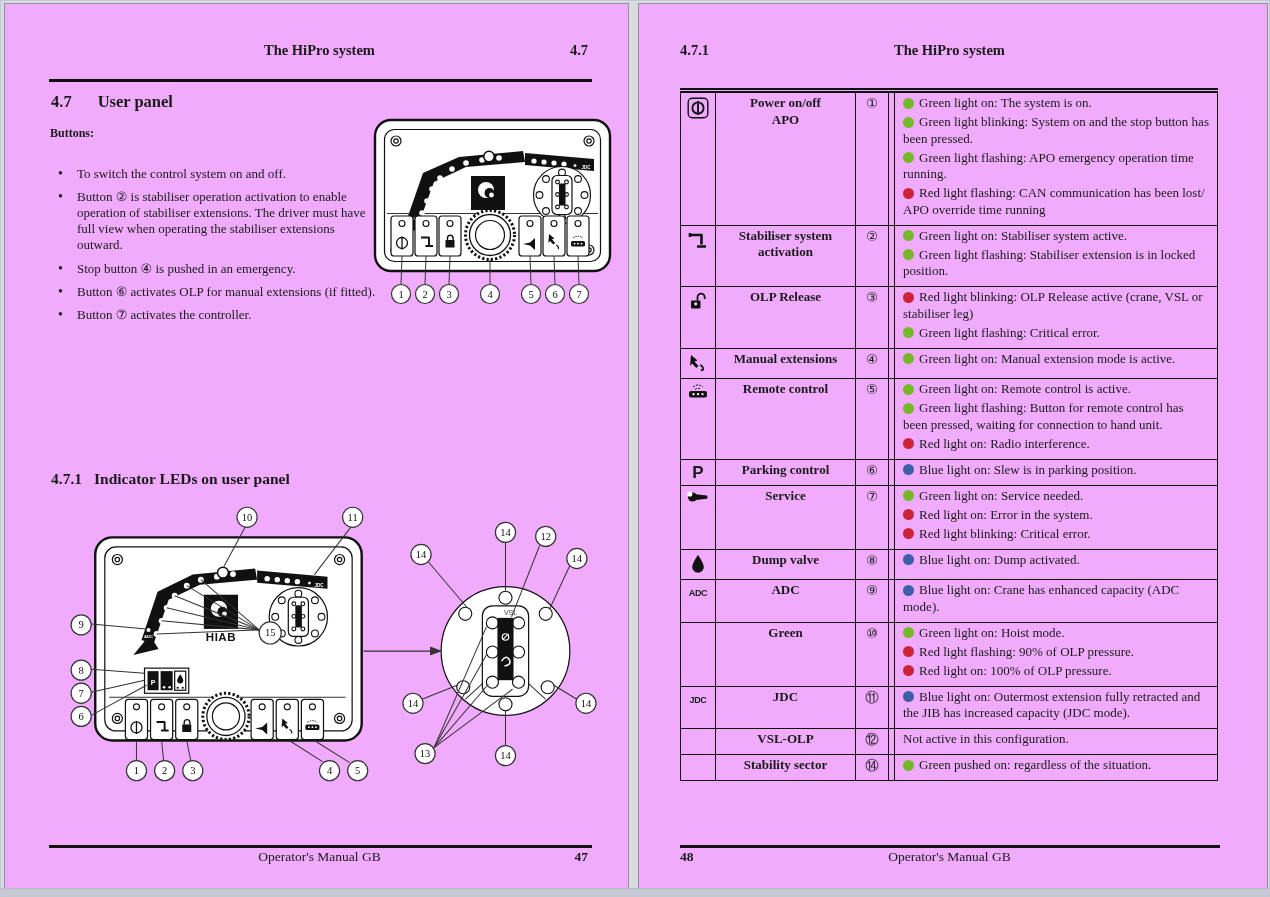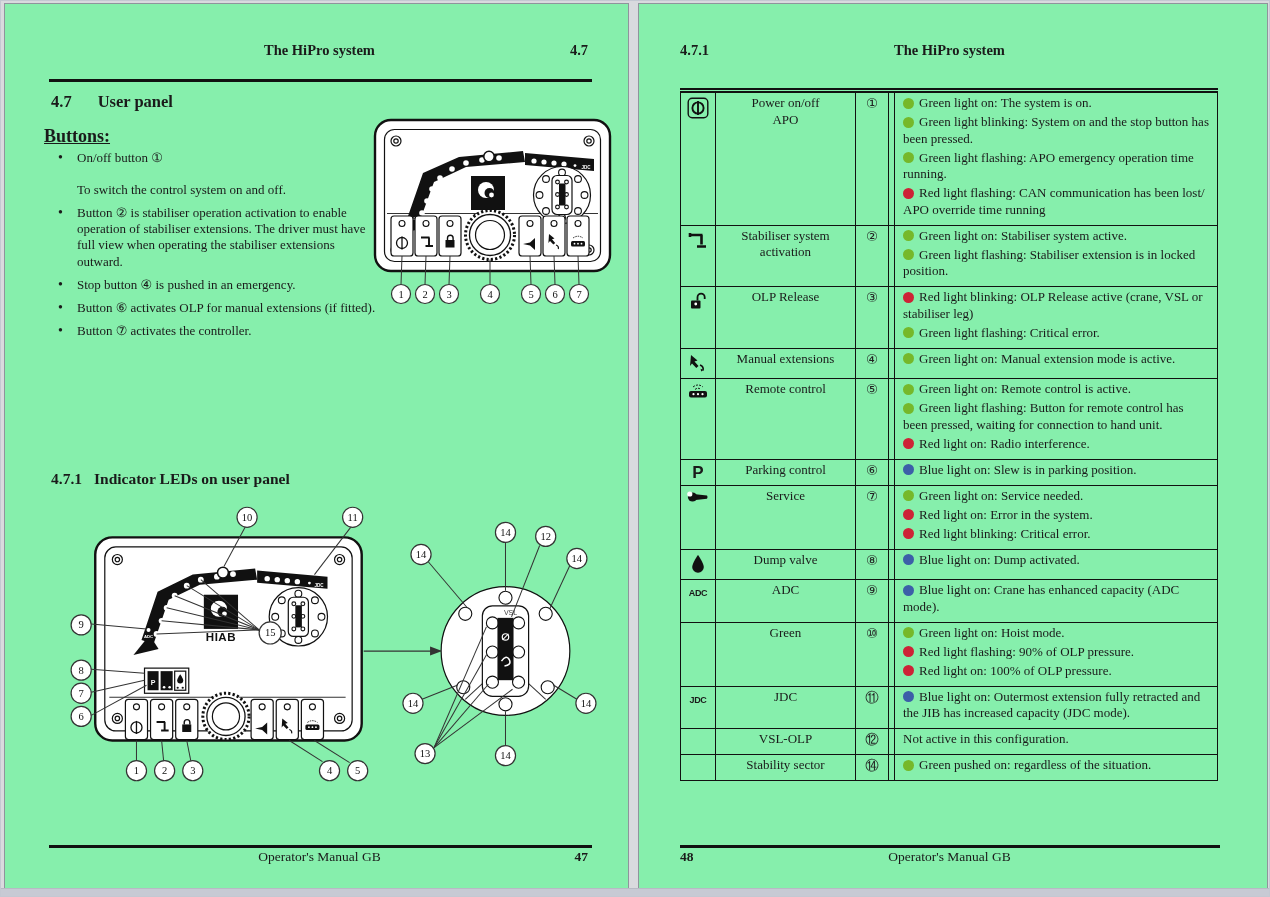--- a/index.html
+++ b/index.html
@@ -1,37 +1,37 @@
 <!DOCTYPE html>
 <html><head>
 <meta charset="utf-8">
 <style>
   html,body{margin:0;padding:0;background:#e7e9ee;}
   .viewer{position:relative;width:1270px;height:897px;background:#d9dade;border:1px solid #c4c8d2;box-sizing:border-box;overflow:hidden;
           font-family:"Liberation Serif",serif;color:#1a1a1a;}
-  .page{position:absolute;top:2px;height:886px;background:#86efac;border:1px solid #8f949c;box-sizing:border-box;}
+  .page{position:absolute;top:2px;height:886px;background:#f0abfc;border:1px solid #8f949c;box-sizing:border-box;}
   .page-left{left:3px;width:625px;}
   .page-right{left:637px;width:630px;}
   .bottom-strip{position:absolute;left:0;bottom:0;width:100%;height:7px;background:#c7cad4;border-top:1px solid #b7bac4;}
 
   
   .running-header{position:absolute;top:38px;left:44px;right:38px;height:20px;font-weight:bold;font-size:14.5px;}
   .rh-center{position:absolute;left:0;right:0;text-align:center;}
   .rh-right{position:absolute;right:2px;}
   .rh-left{position:absolute;left:0;}
   .rule{position:absolute;height:2.6px;background:#111;}
   .footer-text{position:absolute;top:845px;left:44px;right:38px;font-size:13.5px;}
   .ft-center{position:absolute;left:0;right:0;text-align:center;}
   .ft-right{position:absolute;right:2px;font-weight:bold;}
   .ft-left{position:absolute;left:0;font-weight:bold;}
 
   
   .h1{position:absolute;top:88px;left:46px;font-size:16.5px;font-weight:bold;}
   .h1 .num{margin-right:26px;}
-  .buttons-label{position:absolute;top:122px;left:39px;font-size:18px;font-weight:bold;text-decoration:underline;}
+  .buttons-label{position:absolute;top:122px;left:45px;font-size:12px;font-weight:bold;}
   .bullet-list{position:absolute;top:146px;left:46px;width:326px;margin:0;padding:0;list-style:none;font-size:13px;line-height:1.24;}
   .bullet-item{position:relative;padding-left:26px;margin-bottom:7px;}
   .bullet-item::before{content:"\2022";position:absolute;left:7px;top:-1px;font-size:14px;}
   .bullet-para{margin-top:16px;}
   .h2{position:absolute;top:466px;left:46px;font-size:15.5px;font-weight:bold;}
   .h2 .num{margin-right:12px;}
   .figure1{position:absolute;left:366px;top:112px;width:243px;height:196px;}
   .figure2{position:absolute;left:46px;top:498px;width:548px;height:288px;}
 
   
@@ -46,21 +46,21 @@
   svg .hiab{font:bold 11.5px "Liberation Sans",sans-serif;letter-spacing:.5px;text-anchor:middle;fill:#111;}
   svg .tinywhite{font:bold 4.5px "Liberation Sans",sans-serif;fill:#fff;text-anchor:middle;}
   svg .vsl{font:7px "Liberation Sans",sans-serif;fill:#444;text-anchor:middle;}
 
   
   .led-table-wrap{position:absolute;top:84px;left:41px;width:538px;}
   table.led-table{width:100%;border-collapse:collapse;border:1.5px solid #111;border-top:5px double #111;
                   font-size:13px;line-height:1.27;}
   .led-table td{border:1px solid #111;vertical-align:top;}
   td.c-icon{width:32px;text-align:center;padding-top:4px;}
-  td.c-label{width:131px;font-weight:normal;padding:2px 4px 4px;white-space:pre-line;text-align:center;}
+  td.c-label{width:131px;font-weight:bold;padding:2px 4px 4px;white-space:pre-line;text-align:center;}
   td.c-label.left{text-align:center;}
   td.c-num{width:30px;text-align:center;padding-top:2px;font-family:"DejaVu Sans",sans-serif;font-size:13.5px;color:#222;}
   td.c-desc{padding:1px 6px 4px 14px;
             background-image:linear-gradient(#111,#111);background-size:1px 100%;
             background-position:4.5px 0;background-repeat:no-repeat;}
   .desc-line{margin:1px 0 2.5px;}
   .led-dot{display:inline-block;width:11px;height:11px;border-radius:50%;margin-right:5px;vertical-align:-1.5px;}
   .txt-icon{font-family:"Liberation Sans",sans-serif;font-weight:bold;font-size:9px;letter-spacing:-.3px;}
   .p-icon{font-family:"Liberation Sans",sans-serif;font-weight:bold;font-size:17px;line-height:1;}
 </style>
@@ -76,21 +76,20 @@
     </div>
     <div class="rule" style="top:75px;left:44px;width:543px;"></div>
 
     <div class="h1">
       <span class="num">4.7</span><span>User panel</span>
     </div>
     <div class="buttons-label">Buttons:</div>
 
     <ul class="bullet-list">
         <li class="bullet-item">
-          <div class="bullet-lead">On/off button ①</div>
           <div class="bullet-para">To switch the control system on and off.</div>
         </li>
         <li class="bullet-item">
           <div class="bullet-lead">Button ② is stabiliser operation activation to enable operation of stabiliser extensions. The driver must have full view when operating the stabiliser extensions outward.</div>
         </li>
         <li class="bullet-item">
           <div class="bullet-lead">Stop button ④ is pushed in an emergency.</div>
         </li>
         <li class="bullet-item">
           <div class="bullet-lead">Button ⑥ activates OLP for manual extensions (if fitted).</div>

